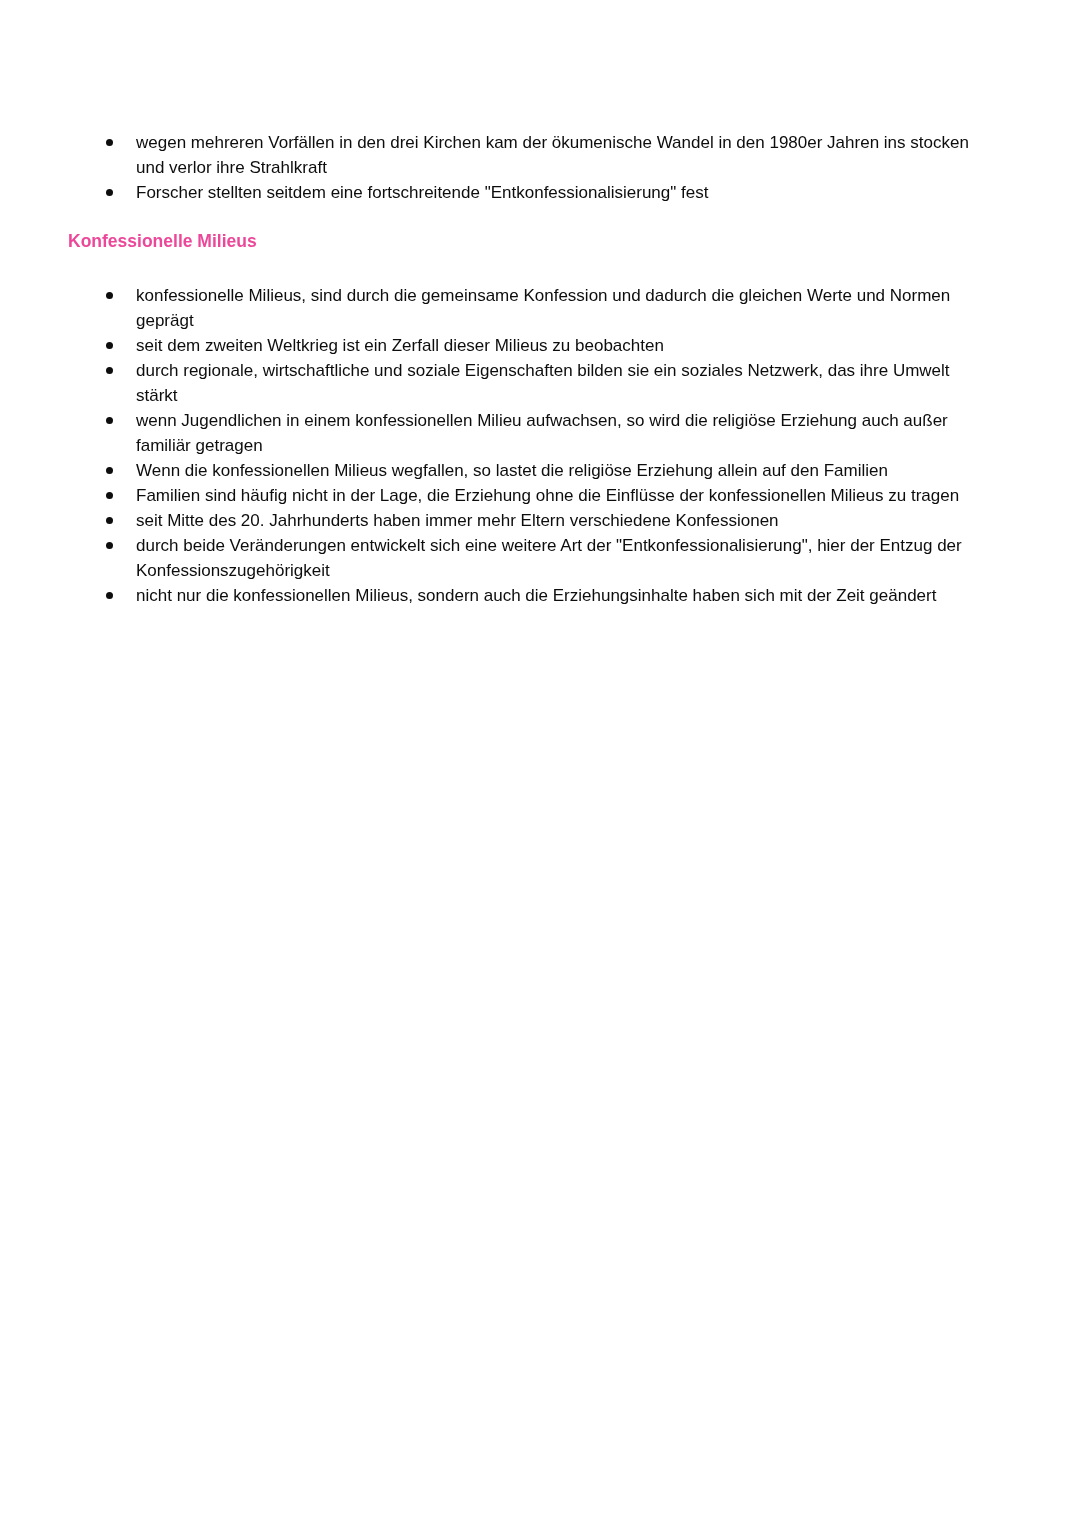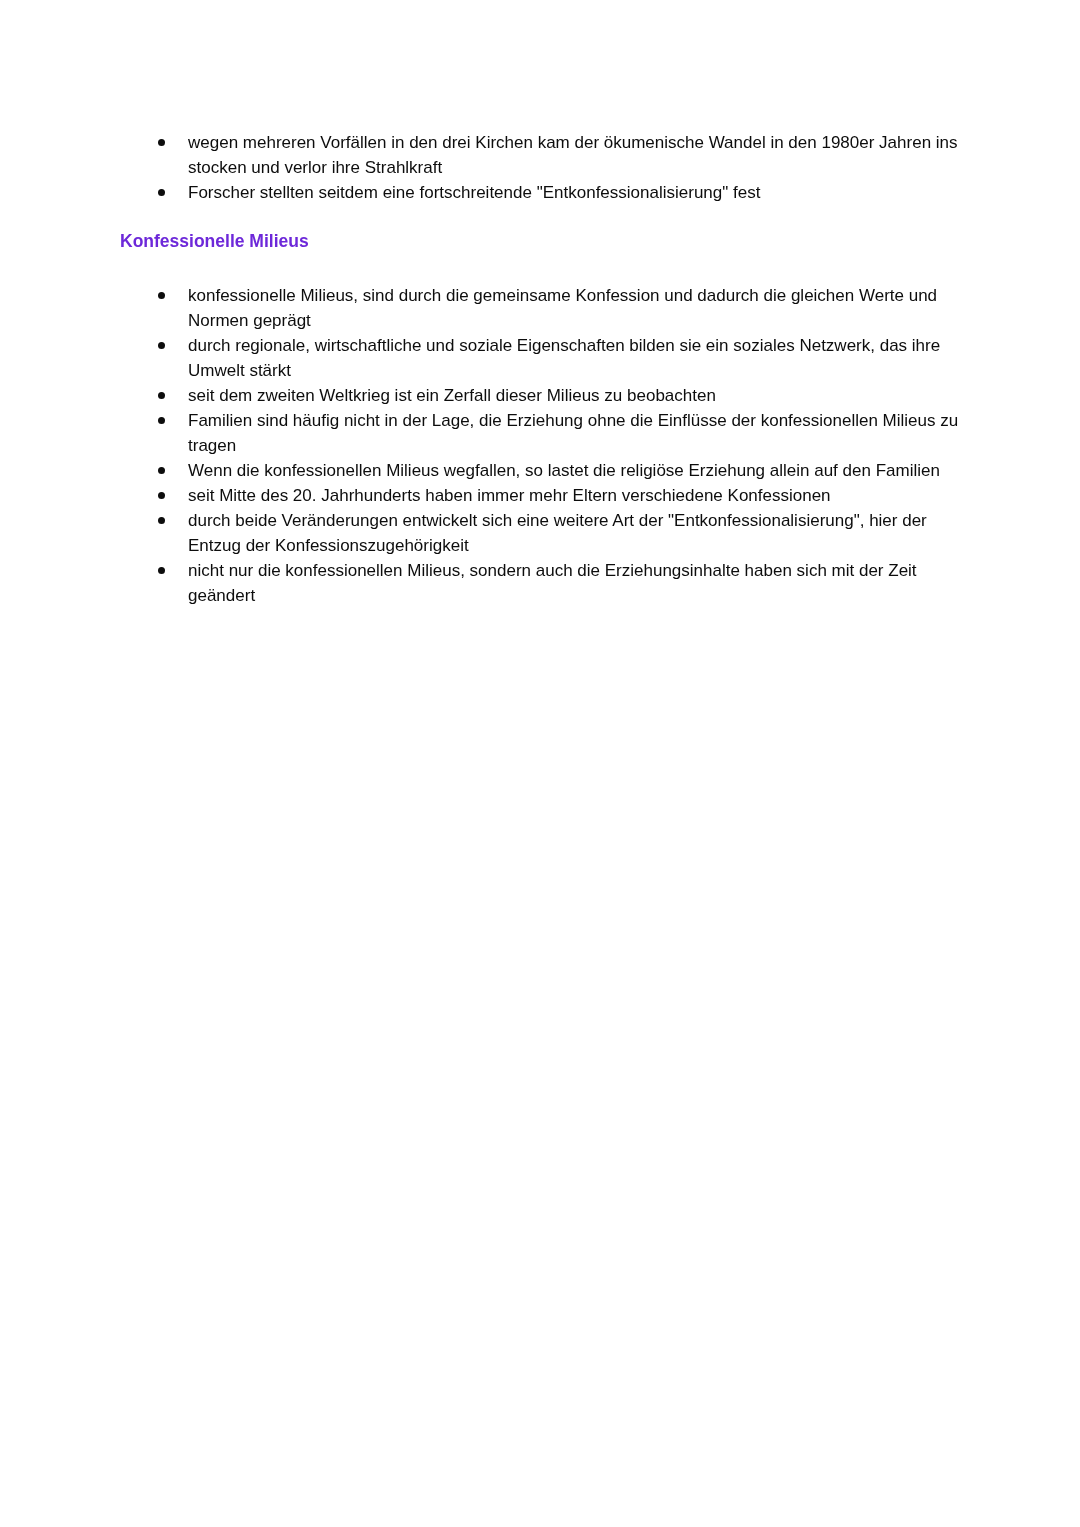--- a/index.html
+++ b/index.html
@@ -6,21 +6,21 @@
     margin: 0;
     padding: 0;
     background: #ffffff;
   }
   .doc-page {
     position: relative;
     width: 1080px;
     height: 1527px;
     background: #ffffff;
     box-sizing: border-box;
-    padding: 130px 104px 40px 120px;
+    padding: 130px 104px 40px 68px;
     font-family: "Liberation Sans", sans-serif;
     font-size: 17px;
     line-height: 25px;
     color: #0d0d0d;
     -webkit-font-smoothing: antialiased;
   }
   ul.bullet-list {
     margin: 0;
     padding: 0;
     list-style: none;
@@ -38,39 +38,40 @@
     width: 7px;
     height: 7px;
     border-radius: 50%;
     background: #0d0d0d;
   }
   h2.section-heading {
     margin: 24px 0 29px 0;
     font-size: 17.5px;
     line-height: 25px;
     font-weight: bold;
-    color: #6d28d9;
+    color: #ec4899;
   }
 </style>
 </head>
 <body>
 
 <div class="doc-page">
 
   <ul class="bullet-list">
     <li>wegen mehreren Vorfällen in den drei Kirchen kam der ökumenische Wandel in den 1980er Jahren ins stocken und verlor ihre Strahlkraft</li>
     <li>Forscher stellten seitdem eine fortschreitende "Entkonfessionalisierung" fest</li>
   </ul>
 
   <h2 class="section-heading">Konfessionelle Milieus</h2>
 
   <ul class="bullet-list">
     <li>konfessionelle Milieus, sind durch die gemeinsame Konfession und dadurch die gleichen Werte und Normen geprägt</li>
+    <li>seit dem zweiten Weltkrieg ist ein Zerfall dieser Milieus zu beobachten</li>
     <li>durch regionale, wirtschaftliche und soziale Eigenschaften bilden sie ein soziales Netzwerk, das ihre Umwelt stärkt</li>
-    <li>seit dem zweiten Weltkrieg ist ein Zerfall dieser Milieus zu beobachten</li>
+    <li>wenn Jugendlichen in einem konfessionellen Milieu aufwachsen, so wird die religiöse Erziehung auch außer familiär getragen</li>
+    <li>Wenn die konfessionellen Milieus wegfallen, so lastet die religiöse Erziehung allein auf den Familien</li>
     <li>Familien sind häufig nicht in der Lage, die Erziehung ohne die Einflüsse der konfessionellen Milieus zu tragen</li>
-    <li>Wenn die konfessionellen Milieus wegfallen, so lastet die religiöse Erziehung allein auf den Familien</li>
     <li>seit Mitte des 20. Jahrhunderts haben immer mehr Eltern verschiedene Konfessionen</li>
     <li>durch beide Veränderungen entwickelt sich eine weitere Art der "Entkonfessionalisierung", hier der Entzug der Konfessionszugehörigkeit</li>
     <li>nicht nur die konfessionellen Milieus, sondern auch die Erziehungsinhalte haben sich mit der Zeit geändert</li>
   </ul>
 
 </div>
 
 </body></html>

